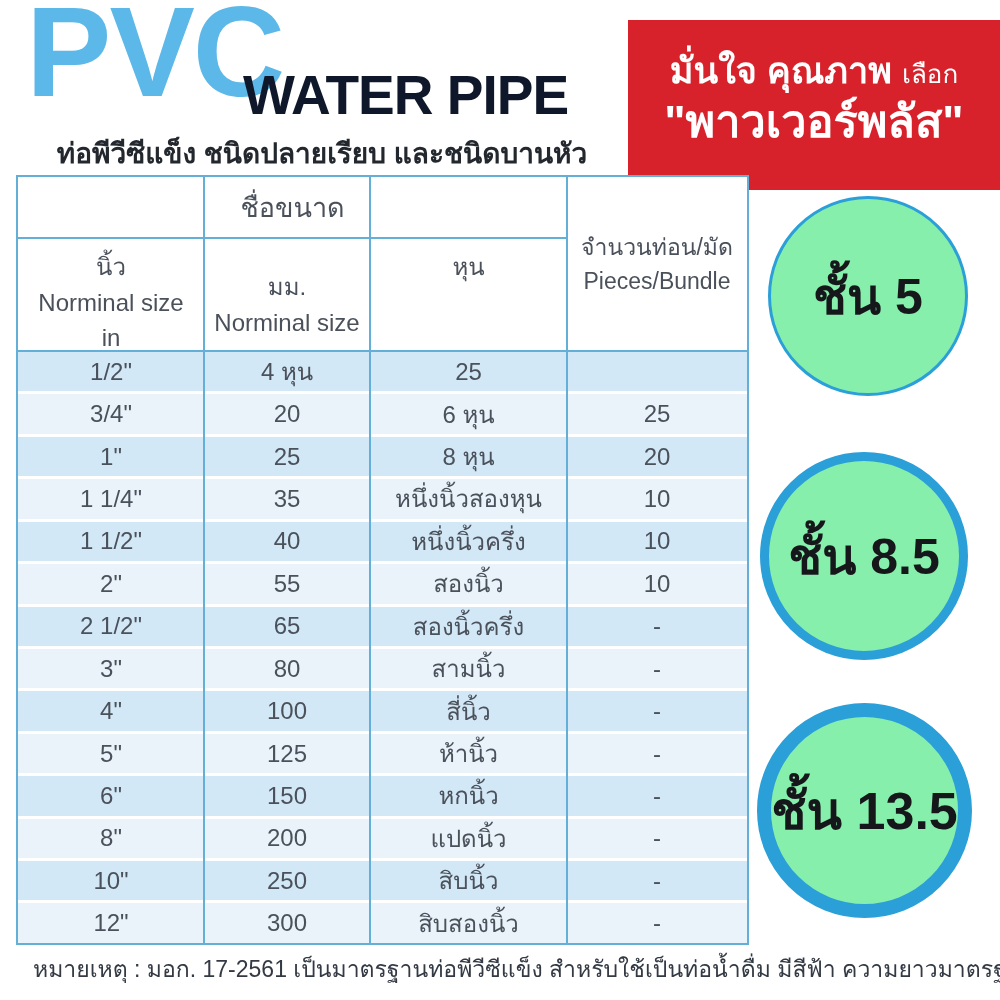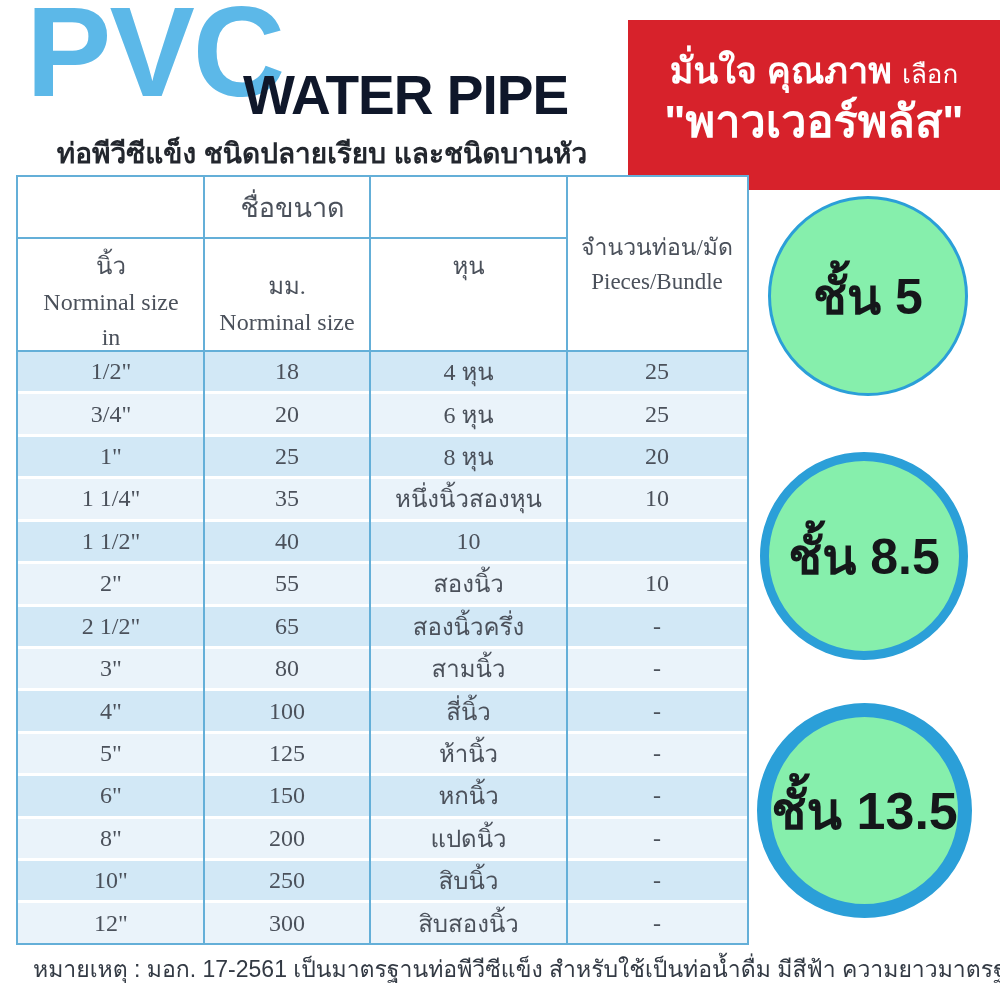--- a/index.html
+++ b/index.html
@@ -30,21 +30,21 @@
     padding-bottom:14px;
     margin-top:20px;
   }
   .promo-line1 { font-size:36px; font-weight:600; line-height:1.35; white-space:nowrap; }
   .promo-line1 .small { font-size:26px; font-weight:500; }
   .promo-line2 { font-size:45px; font-weight:600; line-height:1.2; white-space:nowrap; }
 
   
   .spec-table {
     position:absolute; left:16px; top:175px; width:733px;
-    border:2px solid #64afd8; background:#14b8a6;font-family:Liberation Serif, serif;
+    border:2px solid #64afd8; background:#14b8a6;
   }
   .thead { position:relative; height:175px; background:#ffffff; border-bottom:2px solid #64afd8; }
   .h-group {
     position:absolute; left:0; top:0; width:549px; height:62px;
     border-bottom:2px solid #64afd8;
     display:flex; align-items:center; justify-content:center;
     font-size:27px; color:#4b515b;
   }
   .h-col {
     position:absolute; top:62px; height:112px; padding-top:10px;
@@ -120,21 +120,20 @@
     </div>
     <div class="h-col h-c3">หุน</div>
     <div class="h-c4">
       <div>จำนวนท่อน/มัด</div>
       <div>Pieces/Bundle</div>
     </div>
   </div>
   <div class="tbody">
     <div class="row">
       <div class="cell">1/2"</div>
-      <div class="cell">18</div>
       <div class="cell">4 หุน</div>
       <div class="cell">25</div>
     </div>
     <div class="row">
       <div class="cell">3/4"</div>
       <div class="cell">20</div>
       <div class="cell">6 หุน</div>
       <div class="cell">25</div>
     </div>
     <div class="row">
@@ -145,20 +144,21 @@
     </div>
     <div class="row">
       <div class="cell">1 1/4"</div>
       <div class="cell">35</div>
       <div class="cell">หนึ่งนิ้วสองหุน</div>
       <div class="cell">10</div>
     </div>
     <div class="row">
       <div class="cell">1 1/2"</div>
       <div class="cell">40</div>
+      <div class="cell">หนึ่งนิ้วครึ่ง</div>
       <div class="cell">10</div>
     </div>
     <div class="row">
       <div class="cell">2"</div>
       <div class="cell">55</div>
       <div class="cell">สองนิ้ว</div>
       <div class="cell">10</div>
     </div>
     <div class="row">
       <div class="cell">2 1/2"</div>

